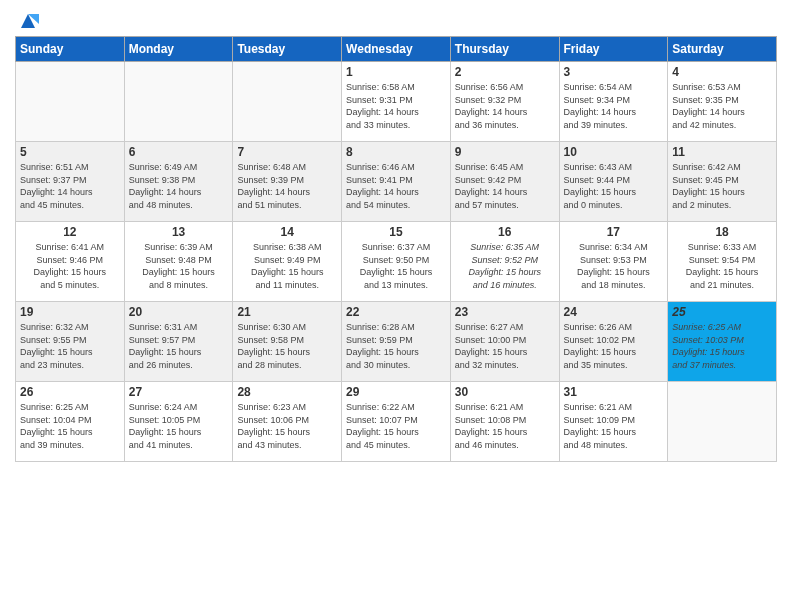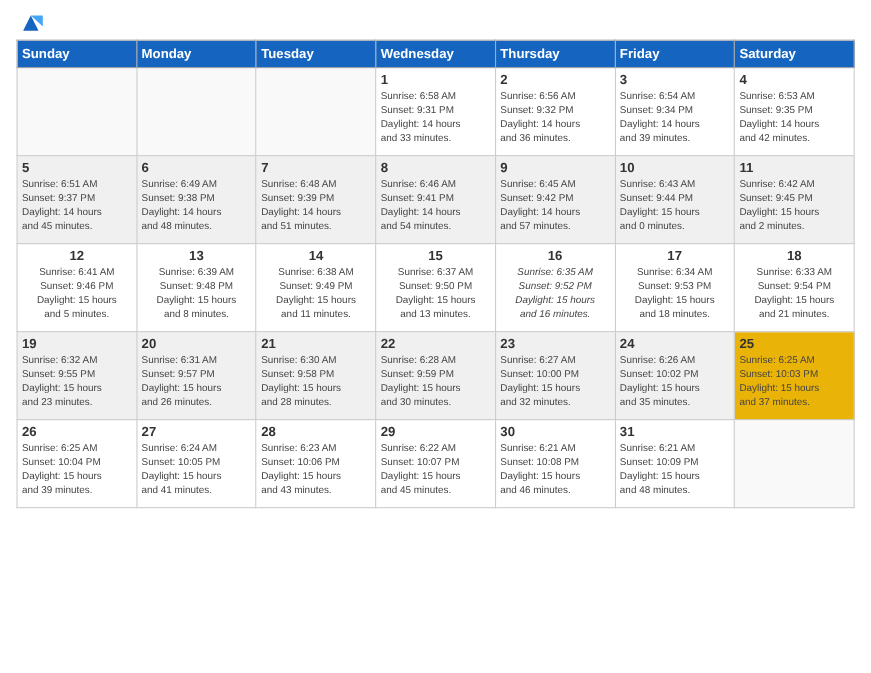--- a/index.html
+++ b/index.html
@@ -295,21 +295,21 @@
 Daylight: 15 hours
 and 32 minutes.</div>
           </td>
           <td style="background: rgb(240, 240, 240);">
             <div class="day-number">24</div>
             <div class="day-info" style="white-space: pre-line;">Sunrise: 6:26 AM
 Sunset: 10:02 PM
 Daylight: 15 hours
 and 35 minutes.</div>
           </td>
-          <td style="background: #eab308;">
+          <td style="background: #0ea5e9; font-style: italic;">
             <div class="day-number">25</div>
             <div class="day-info" style="white-space: pre-line;">Sunrise: 6:25 AM
 Sunset: 10:03 PM
 Daylight: 15 hours
 and 37 minutes.</div>
           </td>
         </tr>
         <tr style="background: rgb(255, 255, 255);">
           <td style="background: rgb(255, 255, 255);">
             <div class="day-number">26</div>

